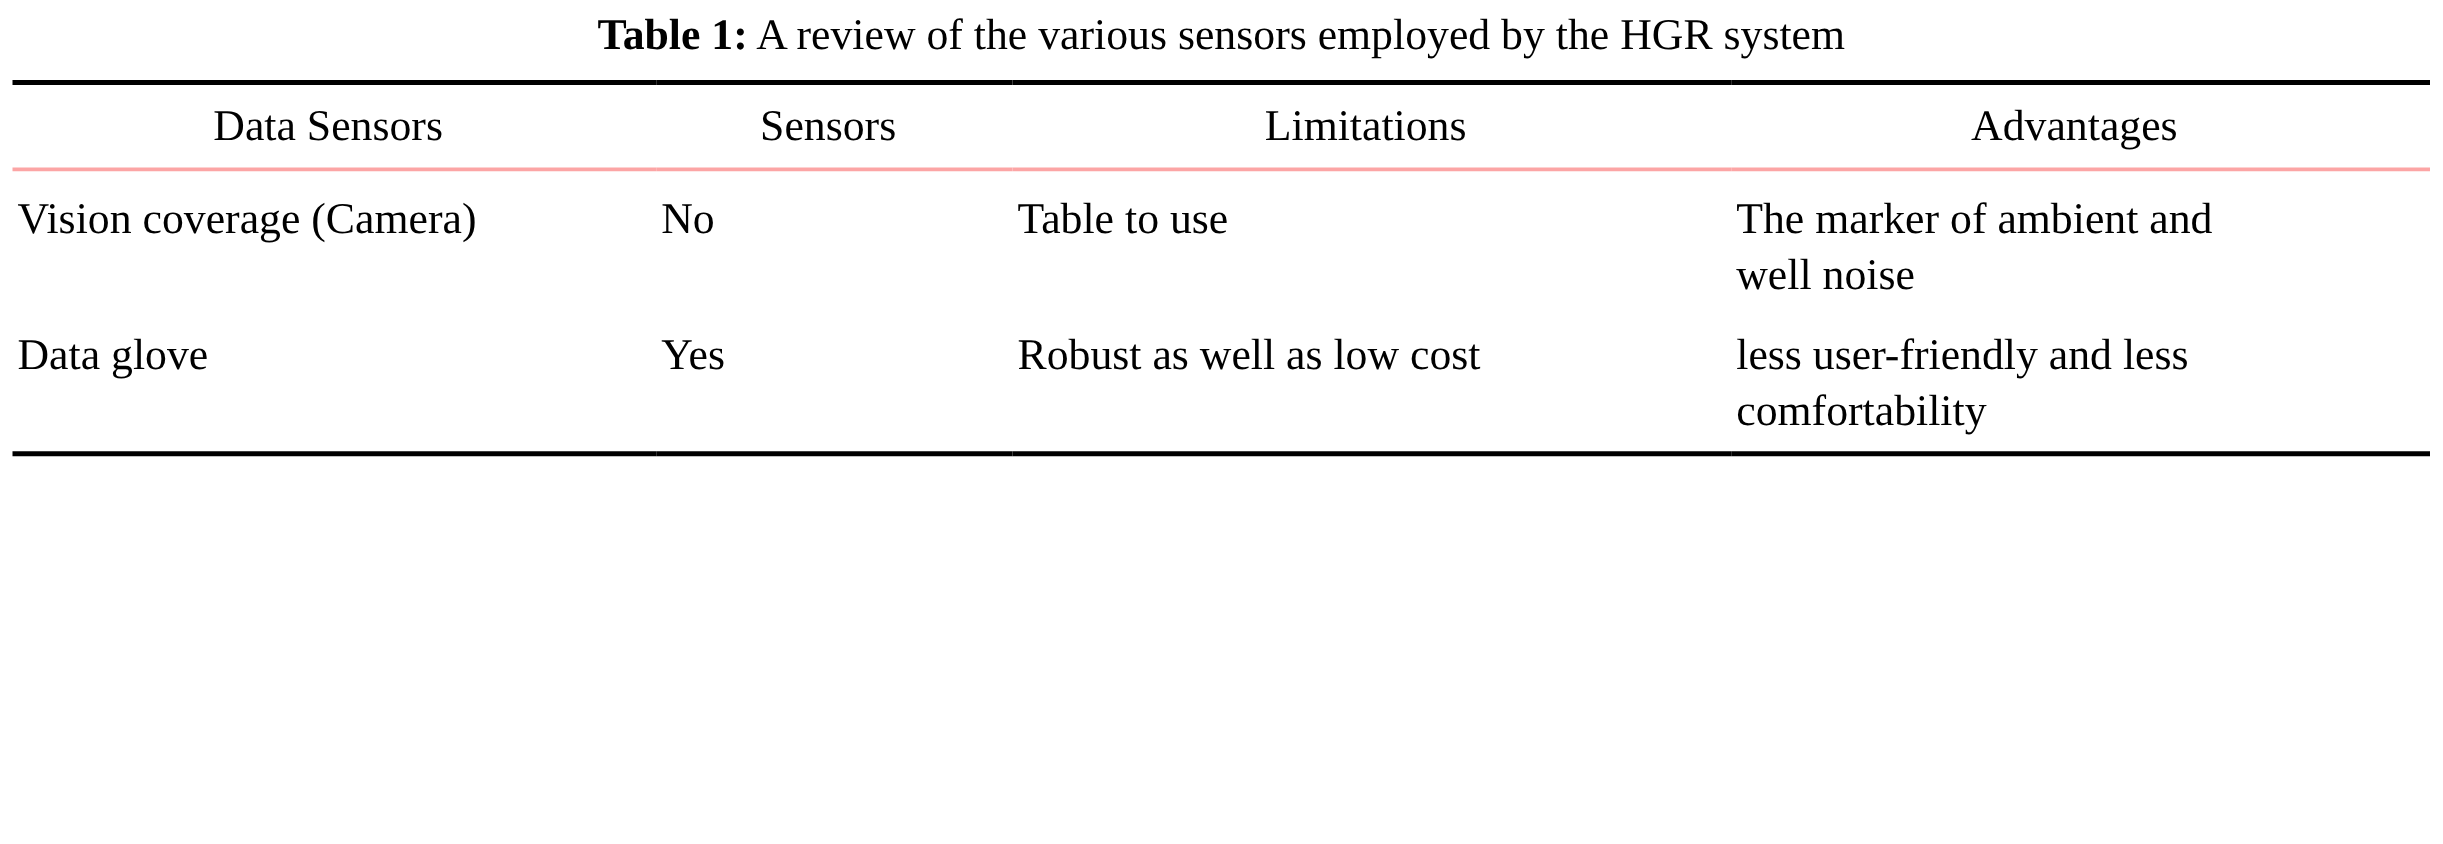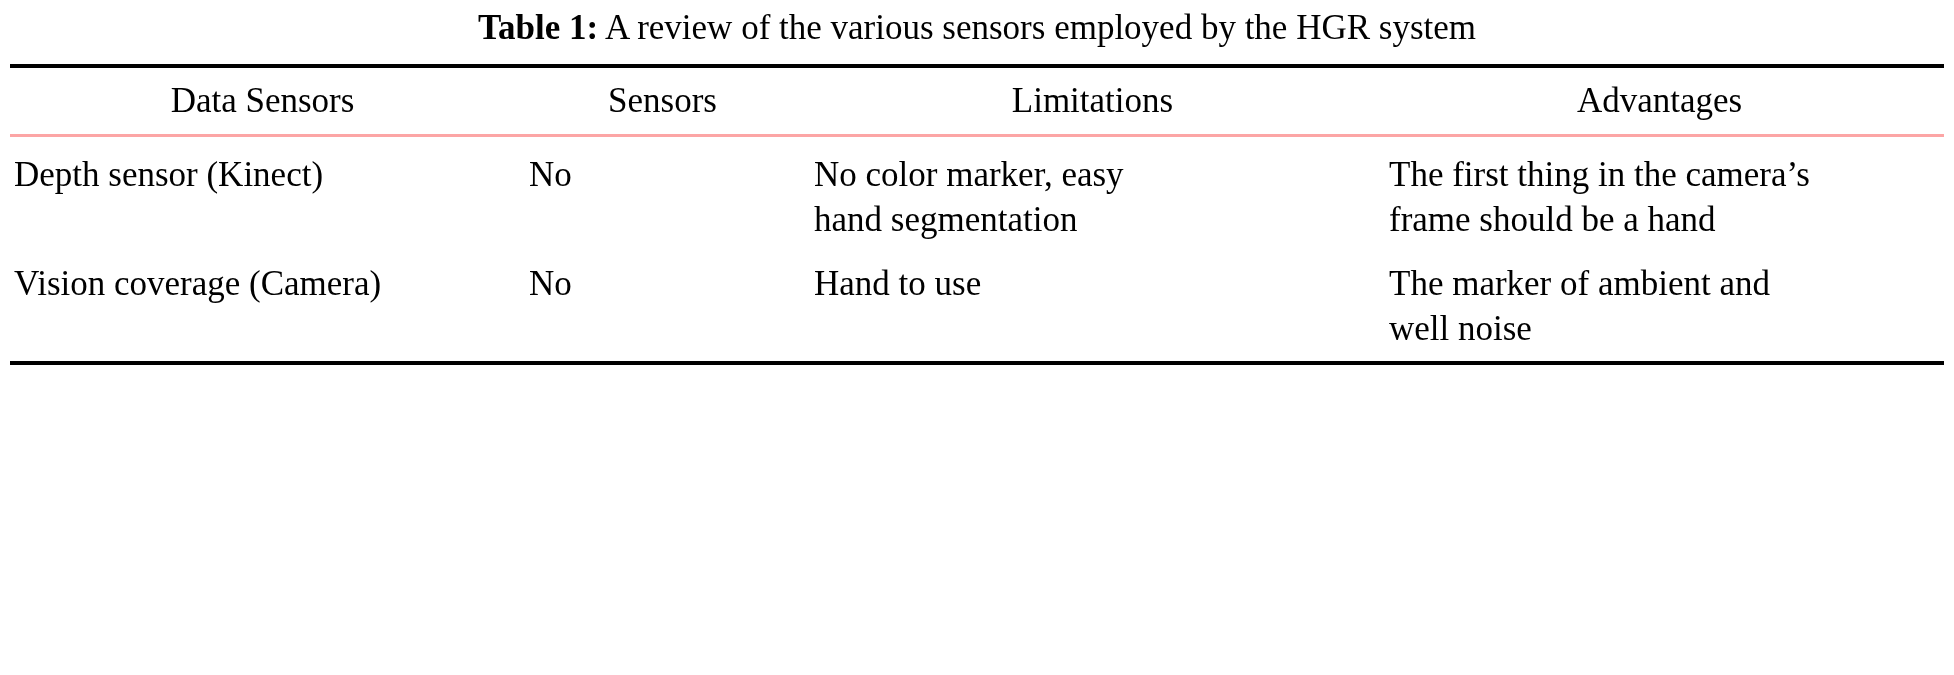--- a/index.html
+++ b/index.html
@@ -99,40 +99,39 @@
       </tr>
       <tr class="head">
         <th>Data Sensors</th>
         <th>Sensors</th>
         <th>Limitations</th>
         <th>Advantages</th>
       </tr>
     </thead>
     <tbody class="body">
       <tr>
-        <td>Depth sensor (Kinect)</td>
-        <td>No</td>
-        <td class="cell-lines">
-          <span>No color marker, easy</span>
-          <span>hand segmentation</span>
-        </td>
-        <td class="cell-lines">
-          <span>The first thing in the camera’s</span>
-          <span>frame should be a hand</span>
-        </td>
-      </tr>
-      <tr>
         <td>Vision coverage (Camera)</td>
         <td>No</td>
         <td class="cell-lines">
-          <span>Hand to use</span>
+          <span>Table to use</span>
         </td>
         <td class="cell-lines">
           <span>The marker of ambient and</span>
           <span>well noise</span>
+        </td>
+      </tr>
+      <tr>
+        <td>Data glove</td>
+        <td>Yes</td>
+        <td class="cell-lines">
+          <span>Robust as well as low cost</span>
+        </td>
+        <td class="cell-lines">
+          <span>less user-friendly and less</span>
+          <span>comfortability</span>
         </td>
       </tr>
       <tr class="rule-bottom">
         <td colspan="4"></td>
       </tr>
     </tbody>
   </table>
 </div>
 
 </body></html>

